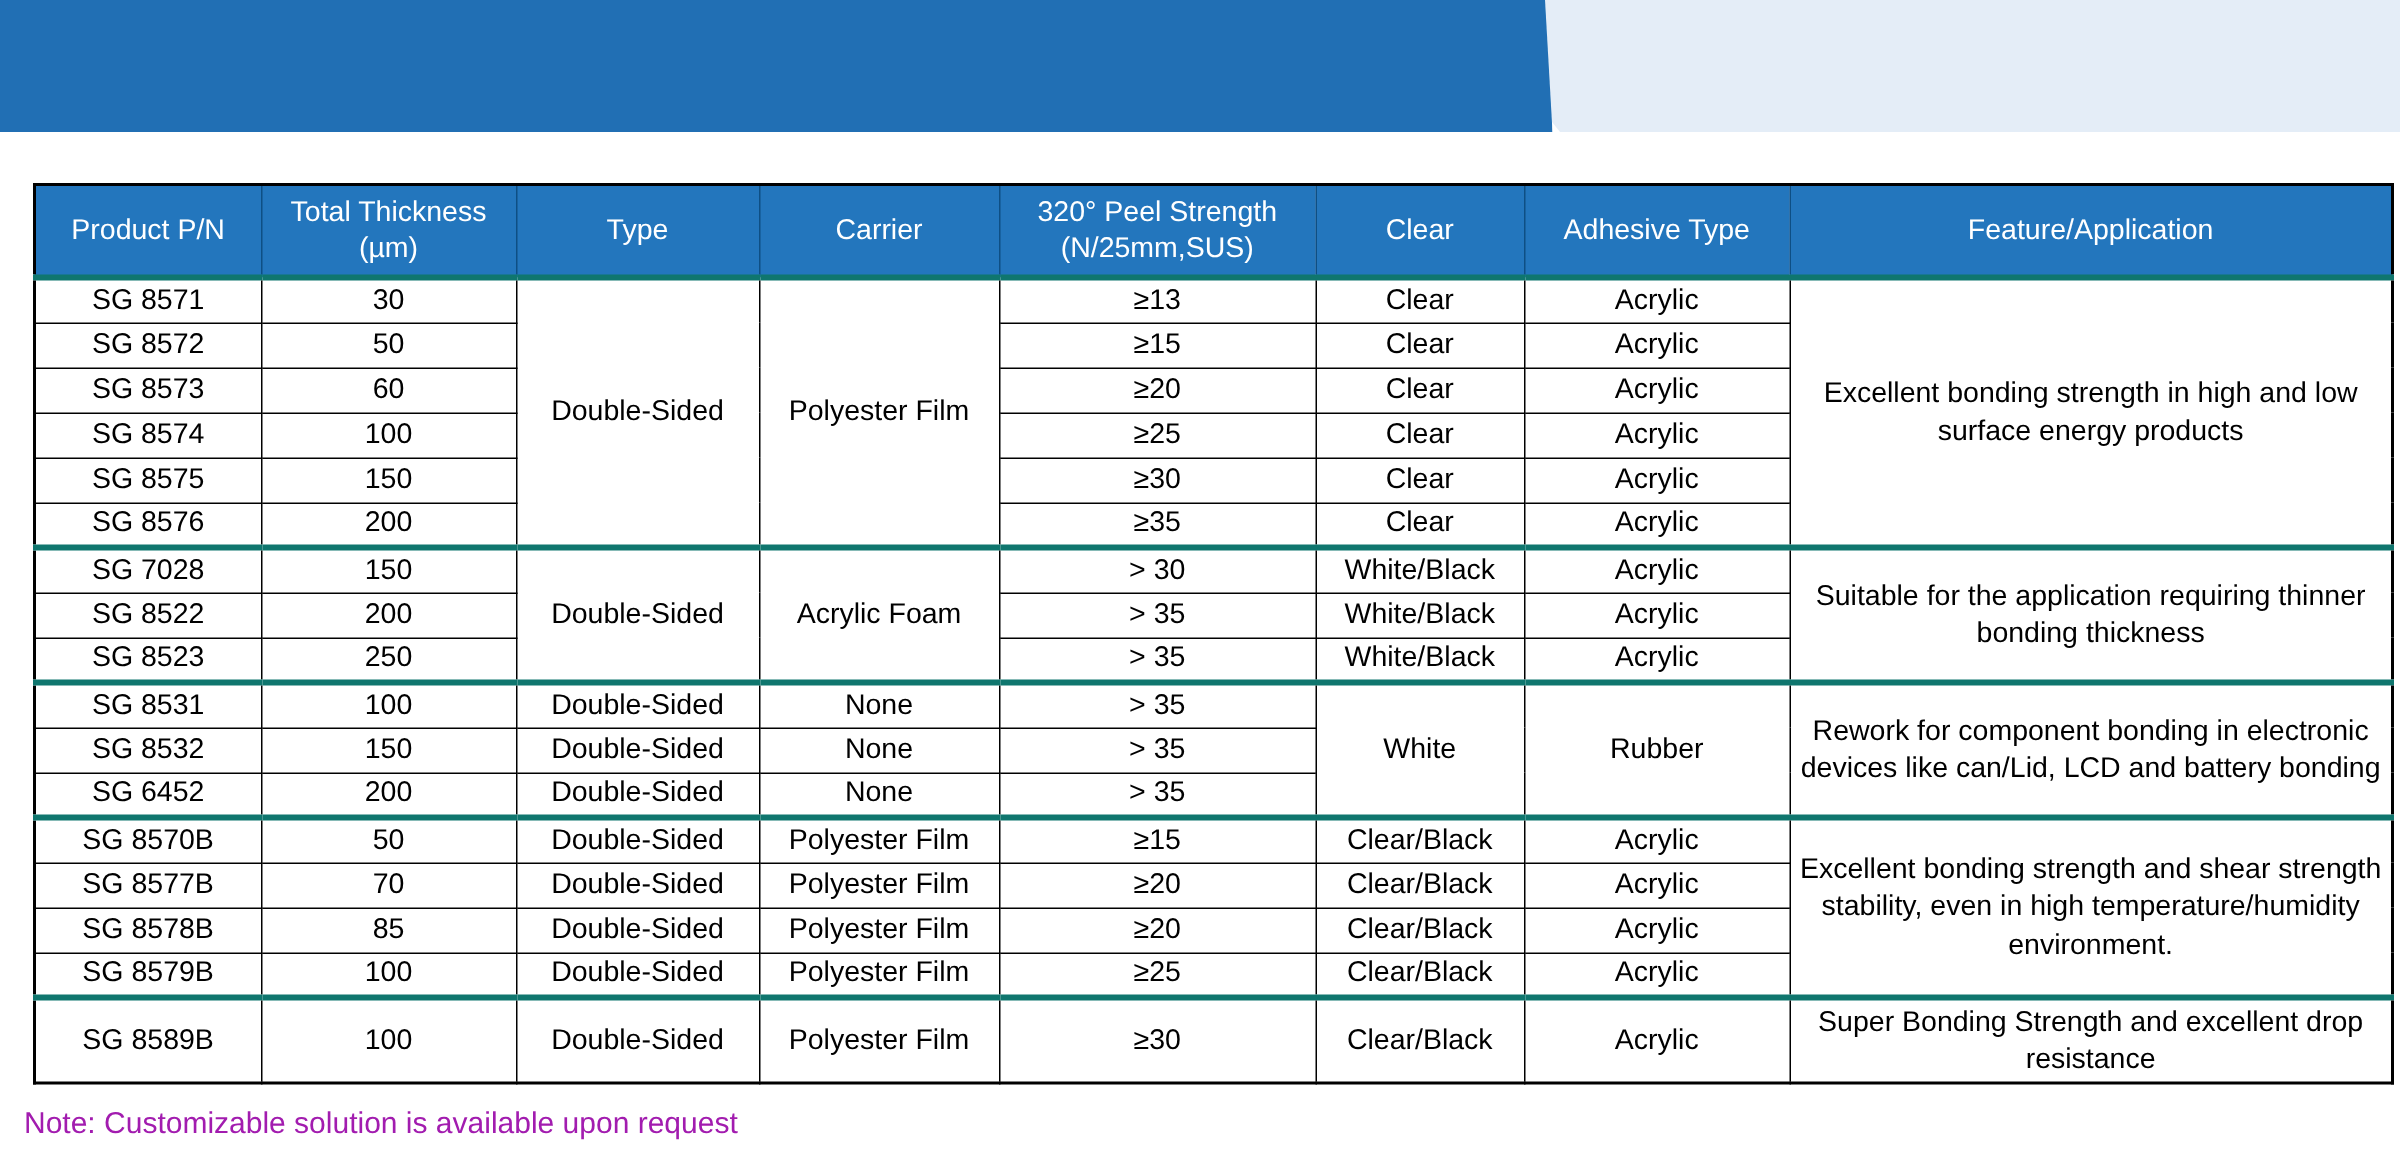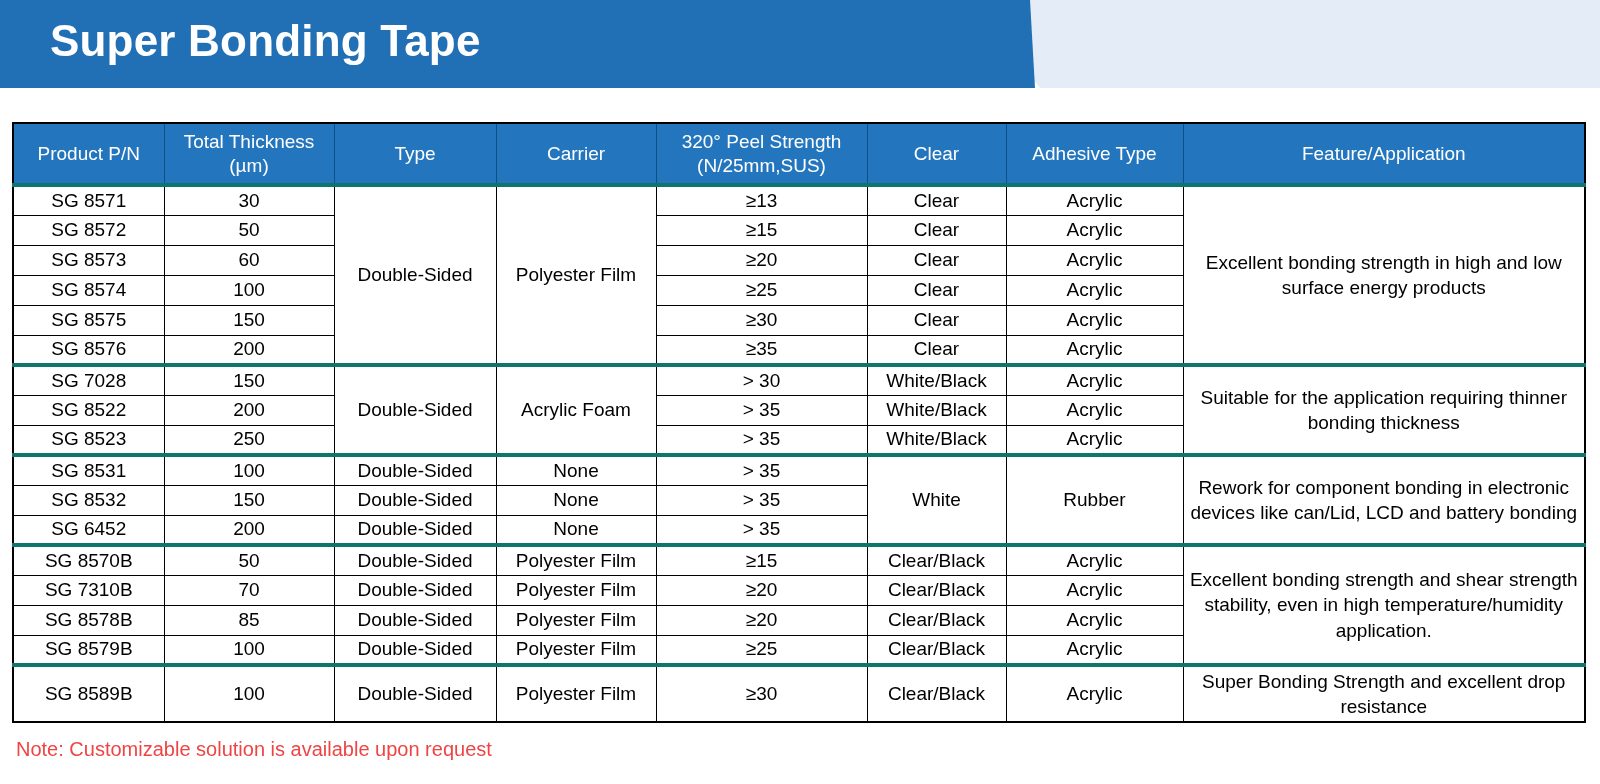--- a/index.html
+++ b/index.html
@@ -39,21 +39,21 @@
     font-size: 44px;
     font-weight: bold;
     color: #ffffff;
     letter-spacing: 0.2px;
     white-space: nowrap;
   }
 
   
   .table-wrap {
     position: absolute;
-    left: 12px;
+    left: 22px;
     top: 122px;
     width: 1512px;
   }
   table.spec {
     border-collapse: collapse;
     table-layout: fixed;
     width: 1572px;
     border: 2px solid #000000;
   }
   table.spec td, table.spec th {
@@ -90,31 +90,30 @@
   td.group-cell { border-top: 2px solid #000000; border-bottom: 2px solid #000000; }
   .row-h { height: 30px; }
   .row-h-tall { height: 43px; }
 
   
   .note {
     position: absolute;
     left: 16px;
     top: 738px;
     font-size: 20px;
-    color: #ef4444;
+    color: #a21caf;
     white-space: nowrap;
   }
 </style>
 </head>
 <body>
 
 <div class="banner">
   <div class="banner-light"></div>
   <div class="banner-dark"></div>
-  <div class="banner-title">Super Bonding Tape</div>
 </div>
 
 <div class="table-wrap">
   <table class="spec">
     <colgroup>
       <col style="width:151px">
       <col style="width:170px">
       <col style="width:162px">
       <col style="width:160px">
       <col style="width:211px">
@@ -251,24 +250,24 @@
       </tr>
 
       <tr class="row-h group-start">
         <td class="pn">SG 8570B</td>
         <td>50</td>
         <td>Double-Sided</td>
         <td>Polyester Film</td>
         <td>≥15</td>
         <td>Clear/Black</td>
         <td>Acrylic</td>
-        <td class="feature group-cell" rowspan="4">Excellent bonding strength and shear strength stability, even in high temperature/humidity application.</td>
-      </tr>
-      <tr class="row-h">
-        <td class="pn">SG 7310B</td>
+        <td class="feature group-cell" rowspan="4">Excellent bonding strength and shear strength stability, even in high temperature/humidity environment.</td>
+      </tr>
+      <tr class="row-h">
+        <td class="pn">SG 8577B</td>
         <td>70</td>
         <td>Double-Sided</td>
         <td>Polyester Film</td>
         <td>≥20</td>
         <td>Clear/Black</td>
         <td>Acrylic</td>
       </tr>
       <tr class="row-h">
         <td class="pn">SG 8578B</td>
         <td>85</td>

